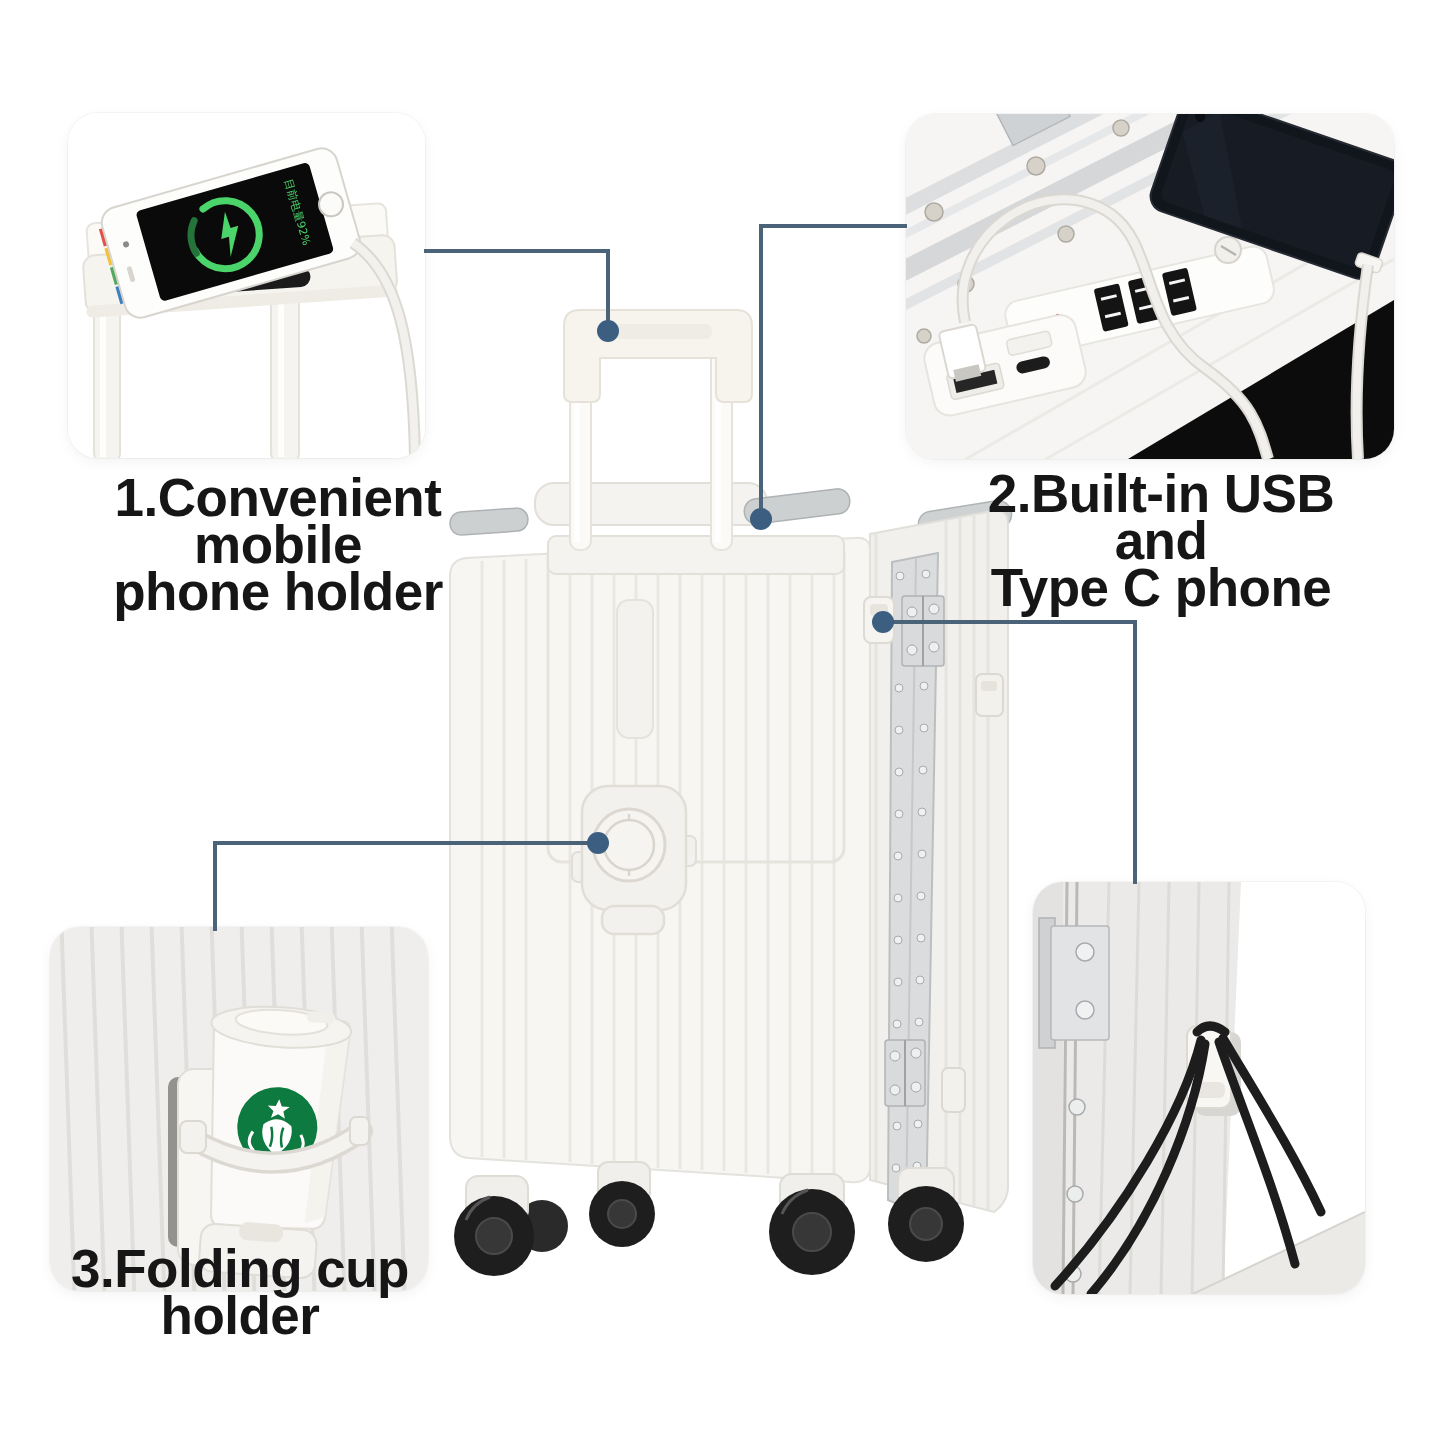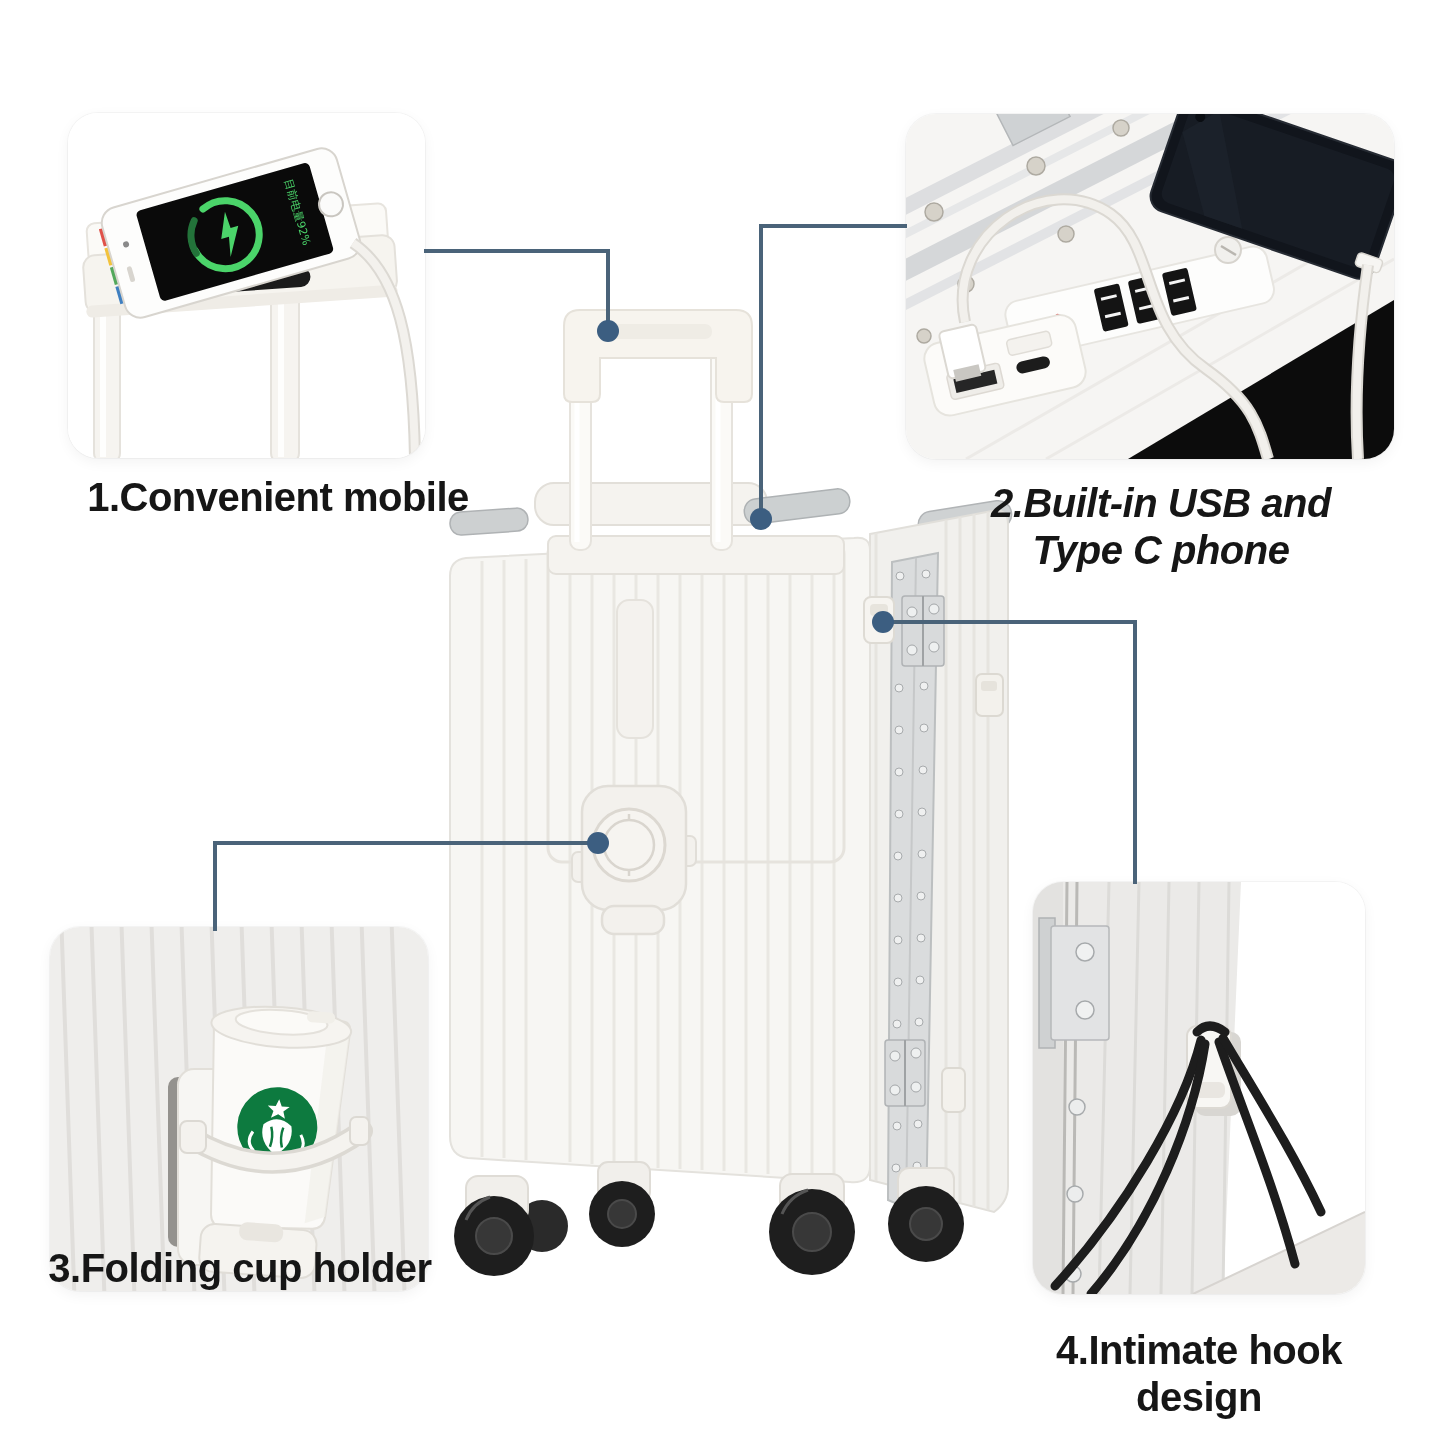--- a/index.html
+++ b/index.html
@@ -4,21 +4,21 @@
 <style>
   html,body{margin:0;padding:0;background:#fff;}
   .canvas{position:relative;width:1445px;height:1445px;background:#fff;overflow:hidden;
           font-family:"Liberation Sans",sans-serif;}
   .card{position:absolute;border-radius:30px;overflow:hidden;background:#fff;
         box-shadow:0 0 0 1px rgba(0,0,0,0.035), 0 4px 14px rgba(0,0,0,0.05);z-index:2;}
   .card svg{display:block;width:100%;height:100%;}
   .suitcase-wrap{position:absolute;left:430px;top:300px;width:600px;height:1000px;z-index:1;}
   .cline{position:absolute;background:var(--connector,#4a6379);z-index:3;}
   .cdot{position:absolute;width:22px;height:22px;border-radius:50%;background:var(--dot,#3c5e81);z-index:4;}
-  .label{position:absolute;width:420px;text-align:center;font-weight:bold;font-size:40px;
+  .label{position:absolute;width:420px;text-align:center;font-weight:bold;font-size:53px;
          line-height:47px;letter-spacing:-0.5px;color:var(--text,#161616);z-index:2;}
   .label span{display:block;}
 </style>
 </head>
 <body>
 
 <div class="canvas">
 
   <div class="suitcase-wrap">
   <svg viewBox="0 0 600 1000">
@@ -349,25 +349,23 @@
   <div class="cline" style="left:213px;top:841px;width:389px;height:4px;"></div>
   <div class="cline" style="left:213px;top:841px;width:4px;height:90px;"></div>
 
   <div class="cdot" style="left:597px;top:320px;"></div>
   <div class="cdot" style="left:750px;top:508px;"></div>
   <div class="cdot" style="left:872px;top:611px;"></div>
   <div class="cdot" style="left:587px;top:832px;"></div>
 
   <div class="label" style="left:68px;top:474px;">
     <span>1.Convenient mobile</span>
+    <span>phone holder</span>
   </div>
-  <div class="label" style="left:951px;top:480px;font-style:italic;">
+  <div class="label" style="left:951px;top:470px;">
     <span>2.Built-in USB and</span>
     <span>Type C phone</span>
   </div>
   <div class="label" style="left:30px;top:1245px;">
     <span>3.Folding cup holder</span>
   </div>
-  <div class="label" style="left:989px;top:1327px;">
-    <span>4.Intimate hook design</span>
-  </div>
 
 </div>
 
 </body></html>

